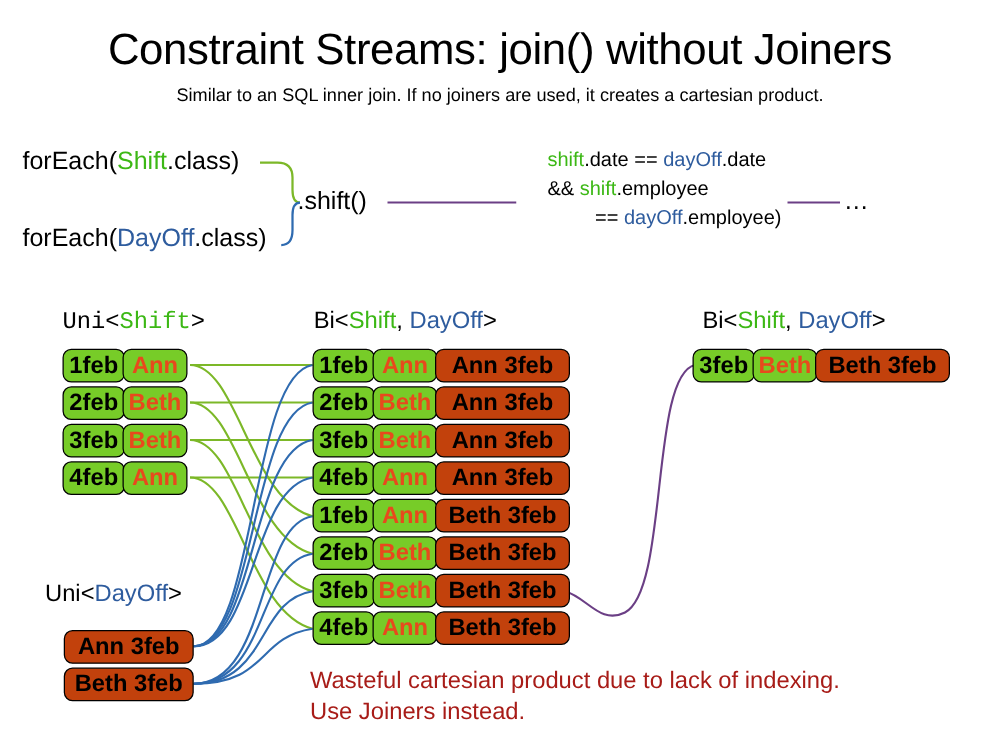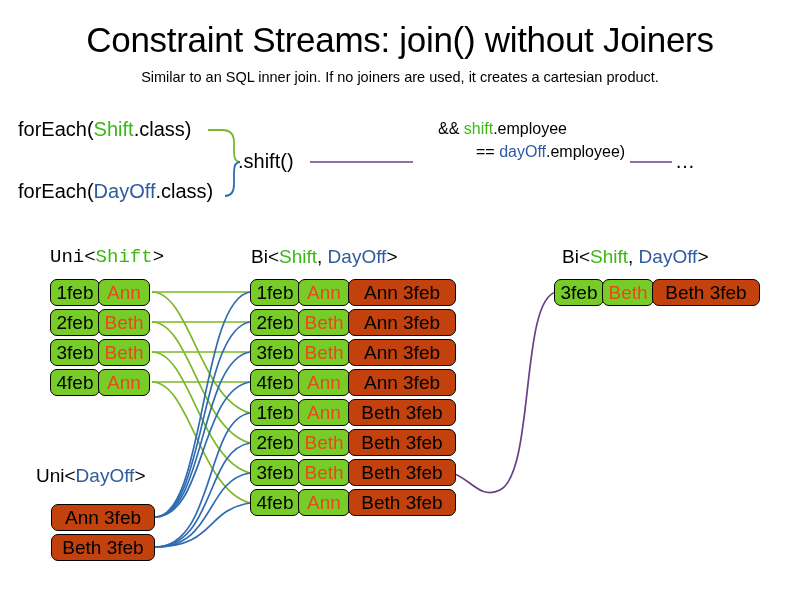--- a/index.html
+++ b/index.html
@@ -42,20 +42,21 @@
   #h-uni-dayoff{left:36px;top:465px;}
 
   
   .card{position:absolute;display:flex;align-items:stretch;}
   .cell{
     box-sizing:border-box;
     border:1.6px solid #000000;border-radius:7px;
     display:flex;align-items:center;justify-content:center;
     font-size:19px;line-height:1;height:27px;
     margin-left:-2px;
+    font-weight:bold;
   }
   .cell:first-child{margin-left:0;}
   .green{background:#77cc28;}
   .blue{background:#c2410c;}
   .date{color:#000000;}
   .name{color:#e8491d;text-align:center;}
   .doff{color:#000000;}
 
   .w-date{width:50px;}
   .w-name{width:52px;}
@@ -104,20 +105,21 @@
     <path d="M452,473 C470,478 480,500 500,490 C535,472 520,300 556,292" fill="none" stroke="#6b3f85" stroke-width="1.7"></path>
   </svg>
 
   <div class="code" id="fe1"><span>forEach(</span><span class="sh">Shift</span><span>.class)</span></div>
 
   <div class="code" id="fe2"><span>forEach(</span><span class="dy">DayOff</span><span>.class)</span></div>
 
   <div class="code" id="joinlbl">.shift()</div>
 
   <div id="filterblock">
+    <div class="l2 sm"><span class="sh">shift</span><span>.date == </span><span class="dy">dayOff</span><span>.date</span></div>
     <div class="l3 sm"><span>&amp;&amp; </span><span class="sh">shift</span><span>.employee</span></div>
     <div class="l4 sm"><span>== </span><span class="dy">dayOff</span><span>.employee)</span></div>
   </div>
 
   <div id="ellipsis">…</div>
 
   <div class="colhead" id="h-uni-shift"><span>Uni&lt;</span><span class="sh">Shift</span><span>&gt;</span></div>
 
   <div class="colhead" id="h-bi-mid"><span>Bi&lt;</span><span class="sh">Shift</span><span>, </span><span class="dy">DayOff</span><span>&gt;</span></div>
 
@@ -194,14 +196,18 @@
       </div>
     </div>
   <div id="bi-right-cards">
       <div class="card" style="left: 554px; top: 279px;">
         <div class="cell green date w-date">3feb</div>
         <div class="cell green name w-name">Beth</div>
         <div class="cell blue doff w-doff-wide">Beth 3feb</div>
       </div>
     </div>
 
+  <div id="warn">
+    <div>Wasteful cartesian product due to lack of indexing.</div>
+    <div>Use Joiners instead.</div>
+  </div>
 
 </div>
 
 </body></html>

